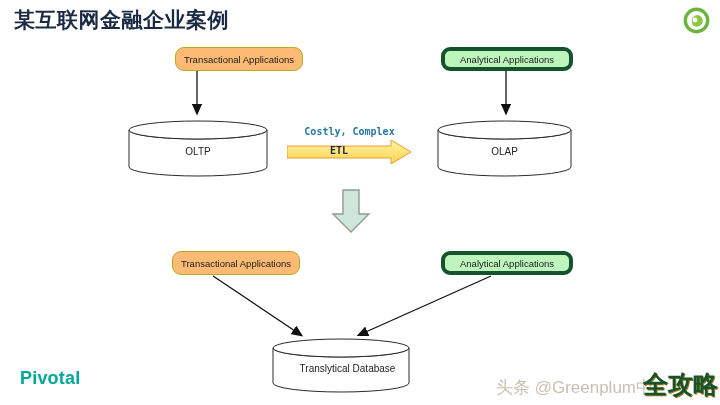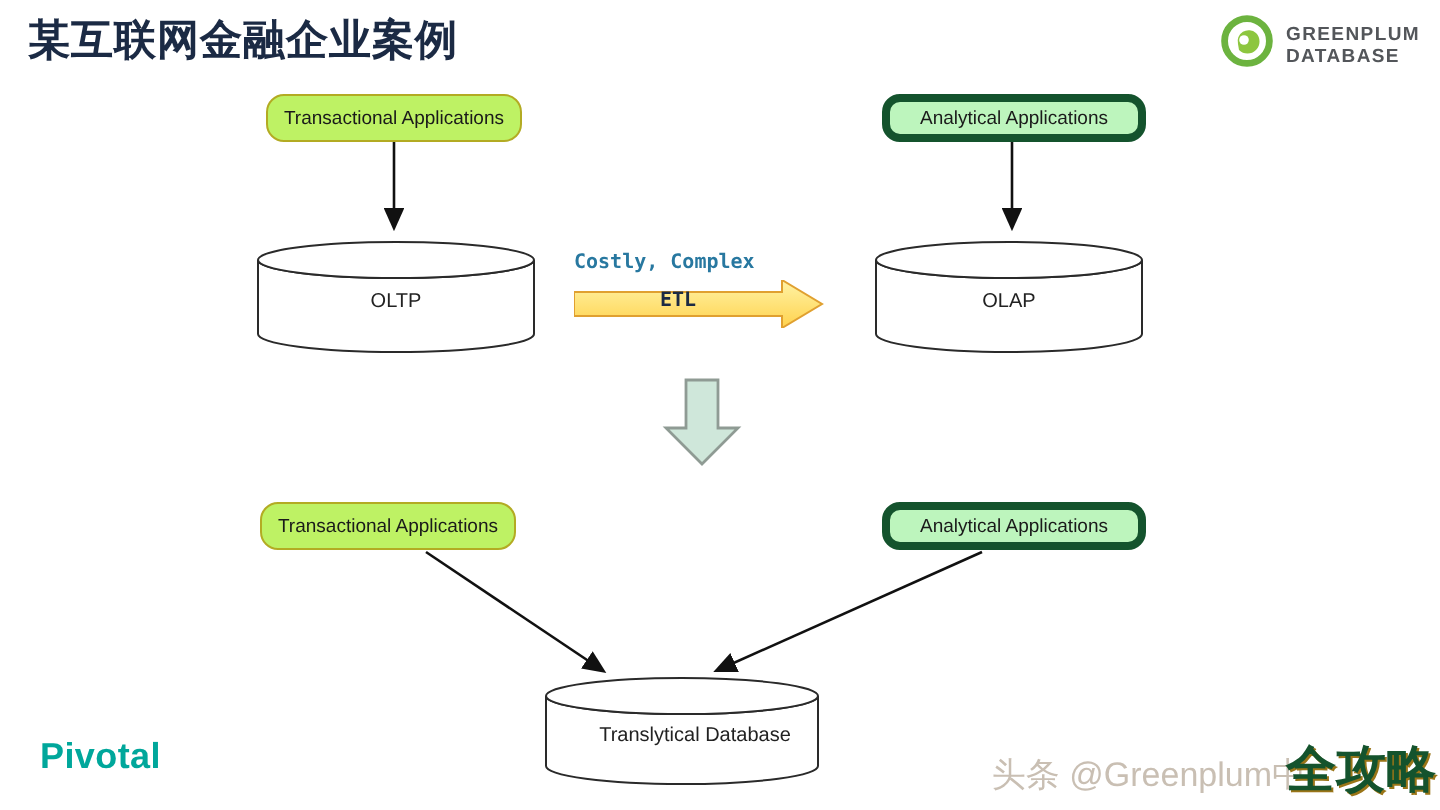--- a/index.html
+++ b/index.html
@@ -24,21 +24,21 @@
   .gp-logo { position:absolute; top:7px; right:10px; display:flex; align-items:center; gap:6px; }
   .gp-text { display:flex; flex-direction:column; font-size:9.5px; line-height:1.2;
     font-weight:700; color:#53565a; letter-spacing:0.7px; }
 
   
   .app-box {
     position:absolute; height:24px; border-radius:9px;
     display:flex; align-items:center; justify-content:center;
     font-size:9.5px; color:#1a1a1a;
   }
-  .yellow { background:#bef264; border:1px solid #b3ab23; }
+  .yellow { background:#fdba74; border:1px solid #b3ab23;margin-left:42px; }
   .green  { background:#bdf5bd; border:4px solid #14532d; }
   .box-ty1 { left:133px; top:47px;  width:128px; }
   .box-an1 { left:441px; top:47px;  width:132px; }
   .box-ty2 { left:130px; top:251px; width:128px; }
   .box-an2 { left:441px; top:251px; width:132px; }
 
   
   .cyl { position:absolute; }
   .cyl svg { position:absolute; inset:0; }
   .cyl-label {
@@ -48,21 +48,21 @@
   .cyl-oltp  { left:128px; top:120px; width:140px; height:57px; }
   .cyl-olap  { left:437px; top:120px; width:135px; height:57px; }
   .cyl-trans { left:272px; top:338px; width:151px; height:55px; }
 
   
   .connectors { position:absolute; inset:0; pointer-events:none; }
 
   
   .etl-caption {
     position:absolute; left:287px; top:126px; width:125px;
-    text-align:left; font-family:"DejaVu Sans Mono", monospace;
+    text-align:center; font-family:"DejaVu Sans Mono", monospace;
     font-size:10px; font-weight:700; color:#2878a0;
   }
   .etl-arrow { position:absolute; left:287px; top:140px; width:125px; height:24px; }
   .etl-label {
     position:absolute; left:287px; top:145px; width:104px; height:12px;
     line-height:12px; text-align:center;
     font-family:"DejaVu Sans Mono", monospace;
     font-size:10px; font-weight:700; color:#1b2a44;
   }
 
@@ -91,24 +91,20 @@
 
   <div class="title">某互联网金融企业案例</div>
 
   <div class="gp-logo">
     <span>
       <svg width="27" height="27" viewBox="0 0 27 27">
         <circle cx="13.5" cy="13.5" r="11.2" fill="#ffffff" stroke="#6cb33f" stroke-width="3.4"></circle>
         <path d="M9 15 A5.5 5.5 0 0 1 18 9.5 A5.5 5.5 0 0 1 9.5 18 Z" fill="#8dc63f"></path>
         <circle cx="12" cy="13" r="2.4" fill="#ffffff"></circle>
       </svg>
-    </span>
-    <span class="gp-text">
-      <span>GREENPLUM</span>
-      <span>DATABASE</span>
     </span>
   </div>
 
   <div class="app-box yellow box-ty1">
     <span>Transactional Applications</span>
   </div>
   <div class="app-box green box-an1">
     <span>Analytical Applications</span>
   </div>
 

